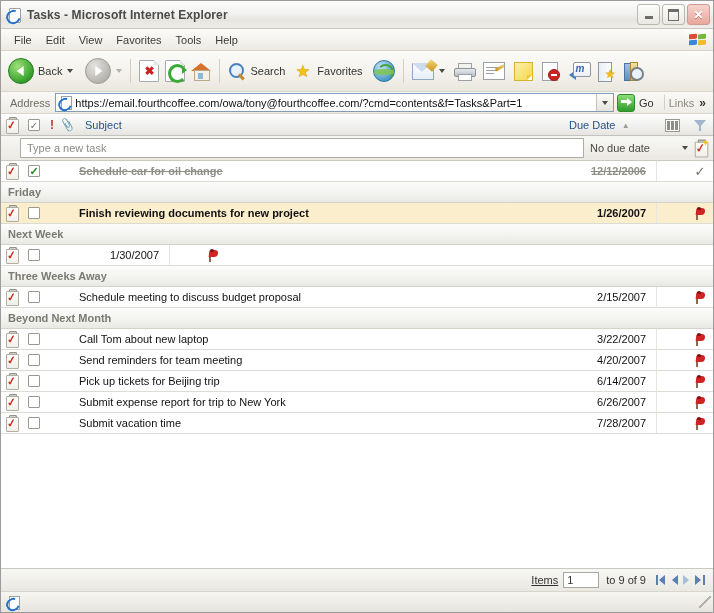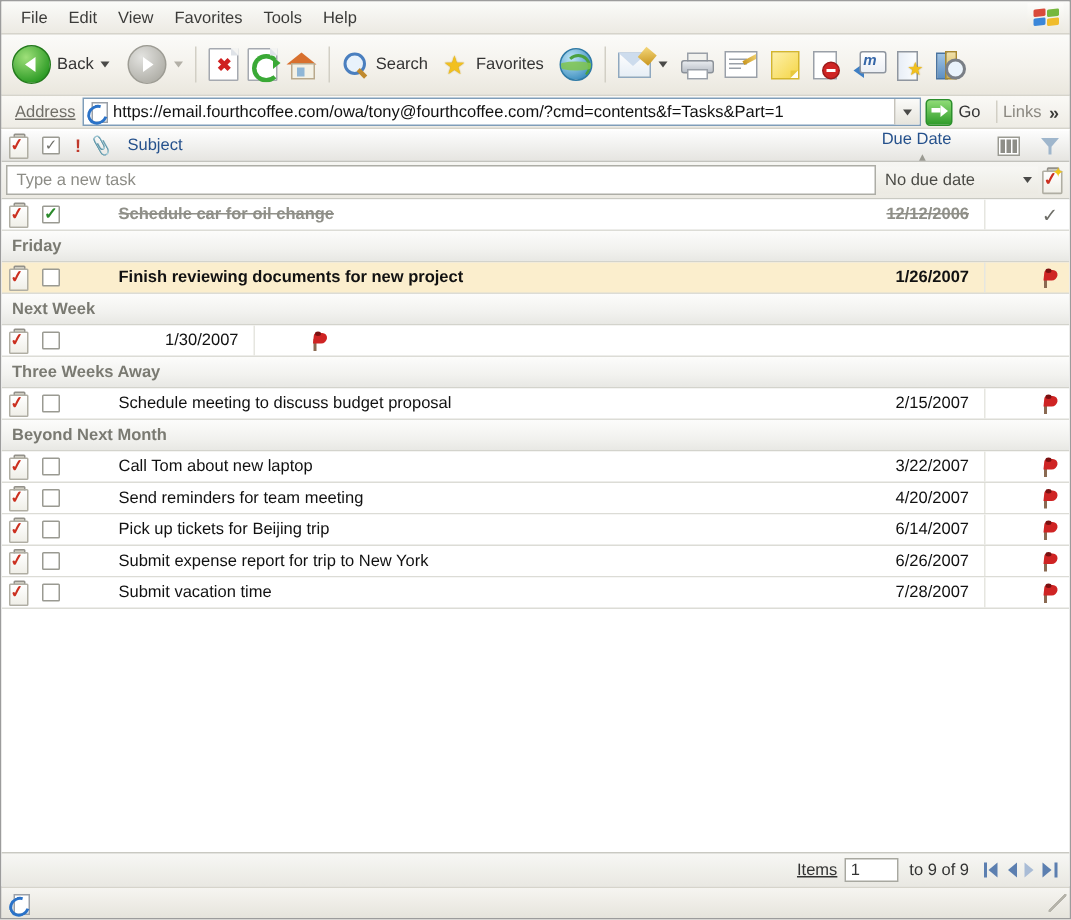--- a/index.html
+++ b/index.html
@@ -146,21 +146,21 @@
   .rsrch .b1{position:absolute;left:0;top:1px;width:6px;height:16px;background:linear-gradient(to bottom,#9fc3e4,#5e8fc0);border:1px solid #4a74a0;}
   .rsrch .b2{position:absolute;left:6px;top:0;width:6px;height:17px;background:linear-gradient(to bottom,#f0e0a8,#cfae4d);border:1px solid #a8882f;}
   .rsrch .lens2{position:absolute;right:0;bottom:0;width:10px;height:10px;border:2px solid #7a7f86;border-radius:50%;background:#eaf3fb;}
 
   
   .addrbar{
     height:21px;flex:0 0 21px;display:flex;align-items:center;
     background:linear-gradient(to bottom,#faf9f6,#eeece5);
     border-bottom:1px solid #d6d4cb;padding:0 3px;
   }
-  .addr-label{color:#6f6d66;font-size:11px;padding:0 5px 0 6px;text-decoration:underline;}
+  .addr-label{color:#6f6d66;font-size:11px;padding:0 5px 0 6px;}
   .addr-field{
     flex:1;height:17px;background:#fff;border:1px solid #7f9db9;
     display:flex;align-items:center;padding-left:2px;min-width:0;
   }
   .addr-field .ieico{width:14px;height:14px;flex:0 0 14px;position:relative;margin-right:3px;}
   .addr-field .ieico .pg{position:absolute;left:3px;top:0;width:9px;height:12px;background:#fff;border:1px solid #9aa0a8;}
   .addr-field .ieico .e{position:absolute;left:0;top:2px;width:10px;height:9px;border:2px solid #2a72c8;border-right-color:transparent;border-radius:50%;transform:rotate(-28deg);}
   .addr-url{flex:1;font-size:11px;color:#111;white-space:nowrap;overflow:hidden;}
   .addr-dd{
     width:16px;height:17px;border-left:1px solid #c6c3bb;
@@ -179,21 +179,21 @@
   
   .content{flex:1;display:flex;flex-direction:column;background:#fff;overflow:hidden;border-top:1px solid #fff;}
 
   .colhdr{
     height:20px;flex:0 0 20px;display:flex;align-items:center;
     background:linear-gradient(to bottom,#fdfdfd 0%,#f1f1ef 50%,#e6e5e1 100%);
     border-bottom:1px solid #c3c3bd;font-size:11px;
   }
   .ch{display:flex;align-items:center;height:100%;padding:0 4px;box-sizing:border-box;}
   .ch-subject{flex:1;color:#25518c;padding-left:8px;}
-  .ch-due{width:92px;color:#25518c;justify-content:flex-start;flex-direction:column;}
+  .ch-due{width:92px;color:#25518c;justify-content:flex-start;}
   .sortcaret{margin-left:8px;color:#9a9a92;font-size:9px;}
 
   .tasknote{width:14px;height:15px;position:relative;}
   .tasknote .pad{position:absolute;left:1px;top:1px;width:11px;height:13px;background:linear-gradient(to bottom,#fff,#f0efe8);border:1px solid #b0aea3;border-radius:1px;}
   .tasknote .clip{position:absolute;left:4px;top:-1px;width:6px;height:4px;background:#cfcdc2;border:1px solid #93918a;border-radius:1px;}
   .tasknote .chk{position:absolute;left:2px;top:3px;color:#cb3020;font-size:11px;font-weight:bold;line-height:9px;transform:rotate(-8deg);}
 
   .cb{
     width:12px;height:12px;background:#fff;border:1px solid #9a9a92;border-radius:1px;
     display:flex;align-items:center;justify-content:center;box-sizing:border-box;
@@ -212,21 +212,21 @@
   .funnel:after{content:"";position:absolute;left:5px;top:6px;width:1.5px;height:5px;background:#9fb6cc;}
 
   
   .newtask{
     height:24px;flex:0 0 24px;display:flex;align-items:center;
     background:linear-gradient(to bottom,#f6f6f3,#eceae3);
     border-bottom:1px solid #c9c9c2;padding:0 3px;
   }
   .nt-input{
     flex:1;height:18px;background:#fff;border:1px solid #adadа6;border:1px solid #adada6;
-    display:flex;align-items:center;padding-left:6px;color:#8c8c86;font-size:11px;
+    display:flex;align-items:center;padding-left:6px;color:#8c8c86;font-size:11px;margin-left:16px;
   }
   .nt-due{
     width:108px;height:18px;background:linear-gradient(to bottom,#f7f7f4,#eceae3);
     display:flex;align-items:center;justify-content:space-between;
     padding:0 4px 0 6px;color:#4a4a45;font-size:11px;box-sizing:border-box;
   }
   .nt-btn{width:18px;height:18px;display:flex;align-items:center;justify-content:center;}
   .nt-btn .tasknote{transform:scale(1.05);}
   .nt-btn .spark{position:absolute;right:-1px;top:-2px;color:#f0c419;font-size:9px;line-height:8px;}
 
@@ -295,20 +295,38 @@
   .sb-ie .e{position:absolute;left:0;top:3px;width:10px;height:9px;border:2px solid #2a72c8;border-right-color:transparent;border-radius:50%;transform:rotate(-28deg);}
   .grip{width:12px;height:12px;margin-left:auto;background:
      linear-gradient(135deg,transparent 45%,#b5b3aa 45%,#b5b3aa 55%,transparent 55%);
   }
 </style>
 </head>
 <body>
 
 <div class="window">
 
+  <div class="titlebar">
+    <div class="title-ico">
+      <div class="pg"></div>
+        <div class="e"></div>
+    </div>
+    <div class="title-text">Tasks - Microsoft Internet Explorer</div>
+    <div class="winbtns">
+      <div class="wb">
+          <div class="min"></div>
+        </div>
+      <div class="wb">
+          <div class="max"></div>
+        </div>
+      <div class="wb close">
+          <div class="x">✕</div>
+        </div>
+    </div>
+  </div>
 
   <div class="menubar">
     <div class="mi">File</div>
     <div class="mi">Edit</div>
     <div class="mi">View</div>
     <div class="mi">Favorites</div>
     <div class="mi">Tools</div>
     <div class="mi">Help</div>
     <div class="ms-flag">
       <i style="background:#d94b3b"></i>

